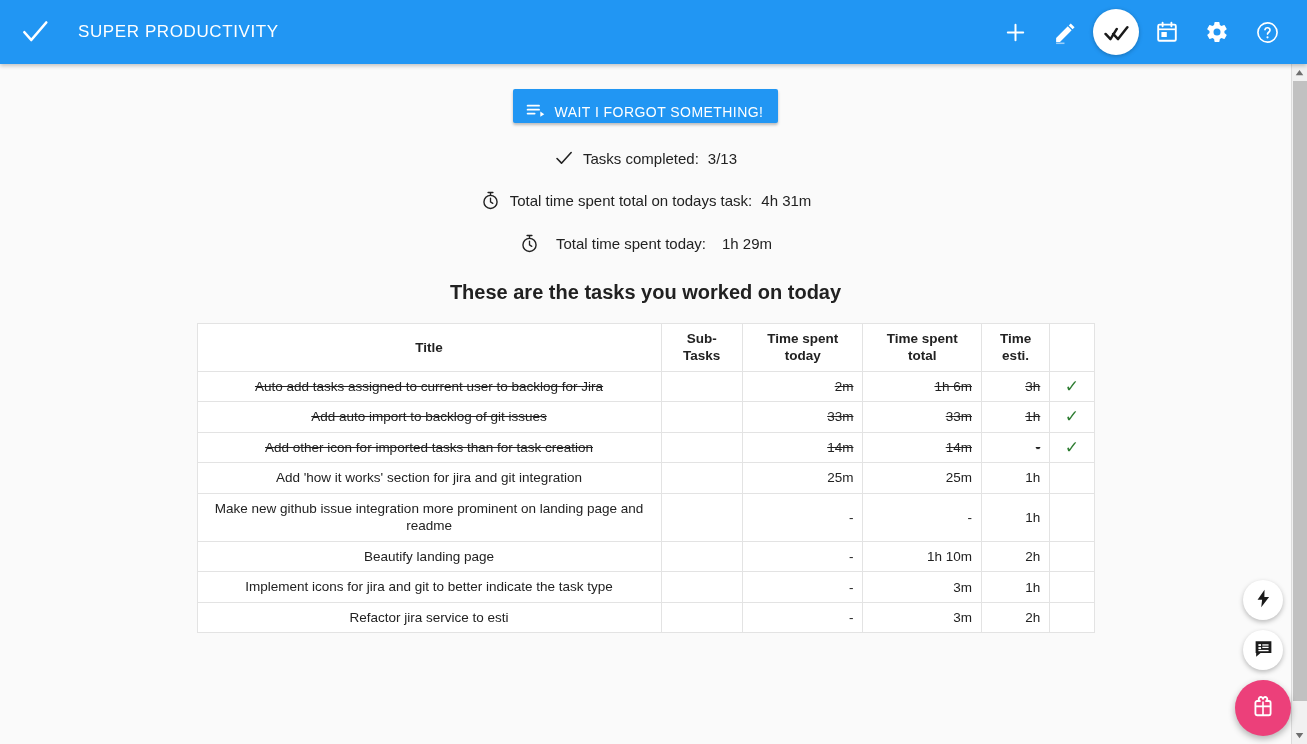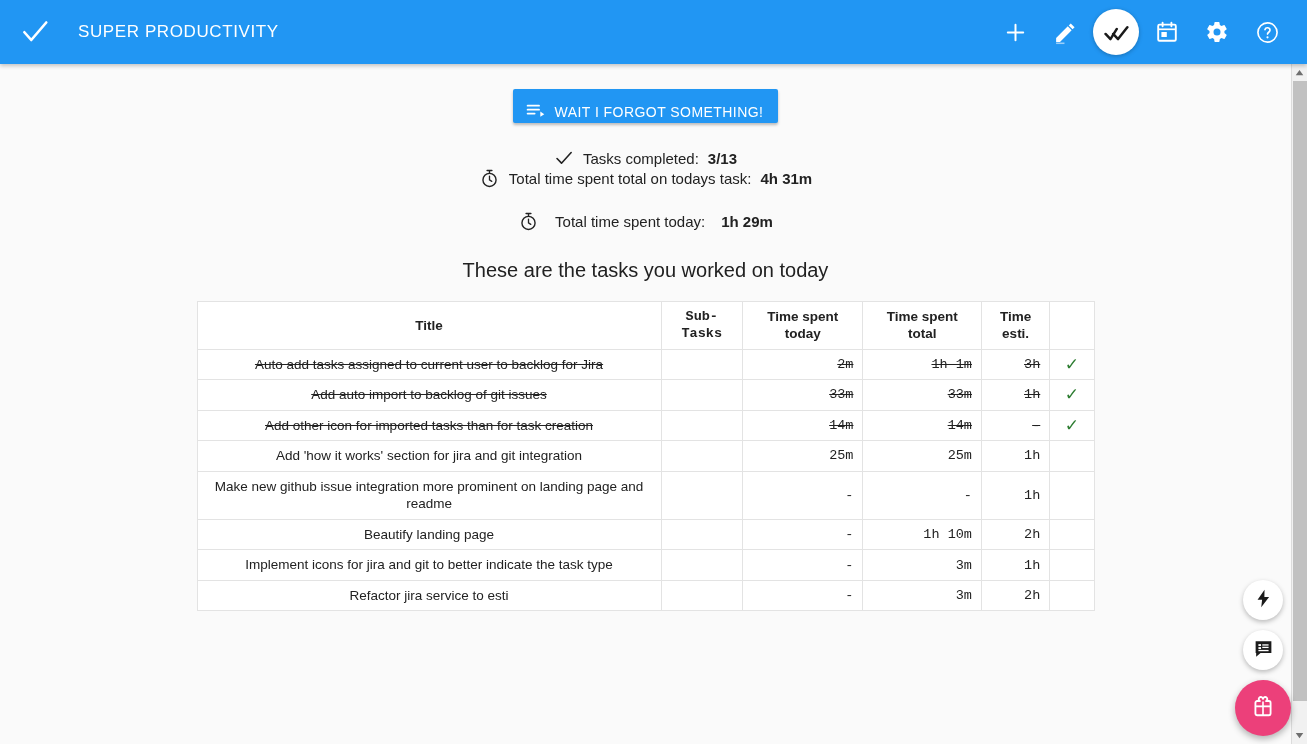--- a/index.html
+++ b/index.html
@@ -104,29 +104,29 @@
   .stat-line {
     display: flex;
     align-items: center;
     justify-content: center;
     gap: 9px;
     font-size: 15px;
     color: #222;
     white-space: nowrap;
   }
   #stat-tasks { margin-top: 25px; }
-  #stat-total-task { }
+  #stat-total-task { margin-top: 22px; }
   #stat-today { margin-top: 22px; gap: 16px; }
-  .stat-value { font-weight: bold; }
+  .stat-value { font-weight: normal; }
   .stat-icon { display: flex; align-items: center; }
 
   #table-heading {
     margin-top: 27px;
     font-size: 20px;
-    font-weight: 400;
+    font-weight: 700;
     color: #212121;
     text-align: center;
   }
 
   
   #tasks-table {
     margin-top: 19px;
     width: 898px;
     border-collapse: collapse;
     background: #fff;
@@ -139,29 +139,29 @@
     vertical-align: middle;
   }
   #tasks-table thead th {
     font-weight: bold;
     text-align: center;
     line-height: 1.28;
     background: #fff;
     height: 45px;
   }
   .col-title   { width: 462px; }
-  .col-sub     { width: 81px; font-family: Liberation Mono, monospace;  }
+  .col-sub     { width: 81px;  }
   .col-today   { width: 120px; }
   .col-total   { width: 118px; }
   .col-esti    { width: 68px;  }
   .col-check   { width: 44px;  }
 
   td.c-title { text-align: center; line-height: 1.3; }
   td.c-sub   { text-align: center; }
-  td.c-num   { text-align: right; font-family: Liberation Mono, monospace; }
+  td.c-num   { text-align: right; }
   td.c-check { text-align: center; }
   tr.done td.c-title span,
   tr.done td.c-num   span { text-decoration: line-through; }
   .check-mark {
     display: inline-block;
     color: #2e7d32;
     font-size: 17px;
     line-height: 1;
   }
 
@@ -365,21 +365,21 @@
           <th class="col-total">Time spent total</th>
           <th class="col-esti">Time esti.</th>
           <th class="col-check"></th>
         </tr>
       </thead>
       <tbody id="tasks-body">
           <tr class="done">
             <td class="c-title"><span>Auto add tasks assigned to current user to backlog for Jira</span></td>
             <td class="c-sub"><span></span></td>
             <td class="c-num"><span>2m</span></td>
-            <td class="c-num"><span>1h 1m</span></td>
+            <td class="c-num"><span>1h 6m</span></td>
             <td class="c-num"><span>3h</span></td>
             <td class="c-check"><span class="check-mark">✓</span></td>
           </tr>
           <tr class="done">
             <td class="c-title"><span>Add auto import to backlog of git issues</span></td>
             <td class="c-sub"><span></span></td>
             <td class="c-num"><span>33m</span></td>
             <td class="c-num"><span>33m</span></td>
             <td class="c-num"><span>1h</span></td>
             <td class="c-check"><span class="check-mark">✓</span></td>

